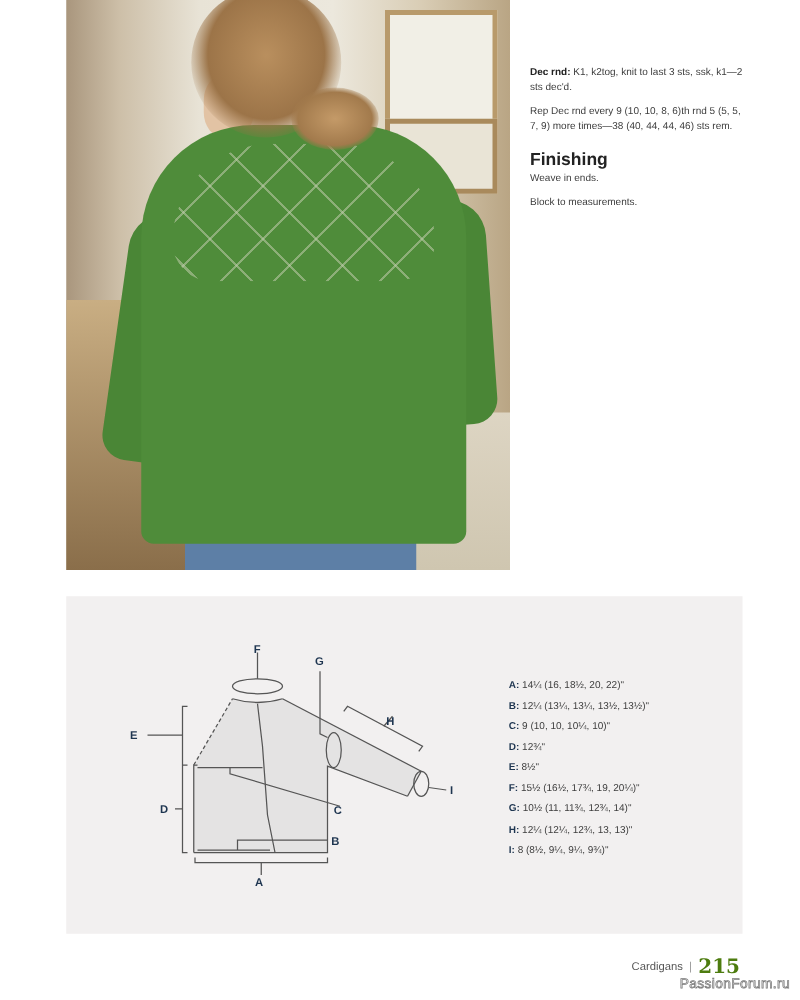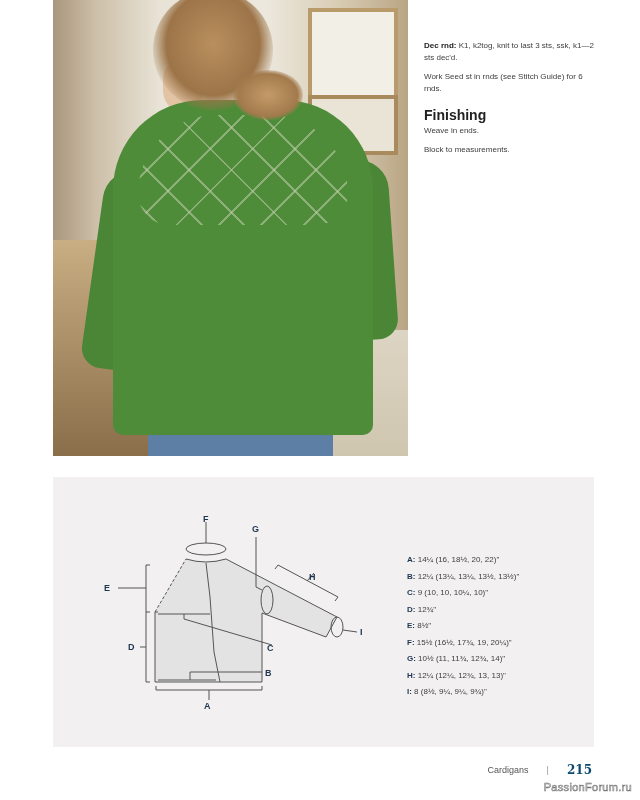--- a/index.html
+++ b/index.html
@@ -26,34 +26,34 @@
   .photo .sleeve-l { position: absolute; left: 40px; top: 170px; width: 55px; height: 200px; background: #4a8636; border-radius: 30px 10px 20px 20px; transform: rotate(8deg); }
   .photo .sleeve-r { position: absolute; left: 285px; top: 160px; width: 55px; height: 180px; background: #4a8636; border-radius: 10px 30px 20px 20px; transform: rotate(-4deg); }
   .photo .lace { position: absolute; left: 85px; top: 115px; width: 210px; height: 110px;
     background:
       repeating-linear-gradient(135deg, transparent 0 14px, rgba(220,220,200,0.55) 14px 16px, transparent 16px 30px),
       repeating-linear-gradient(45deg, transparent 0 14px, rgba(220,220,200,0.55) 14px 16px, transparent 16px 30px);
     border-radius: 100px 100px 40px 40px; opacity: 0.8;
   }
   .photo .jeans { position: absolute; left: 95px; top: 405px; width: 185px; height: 51px; background: #5d7fa6; }
 
-  .instructions { position: absolute; left: 424px; top: 40px; width: 175px; font-size: 8px; line-height: 12px; color: #3d3d3d; }
+  .instructions { position: absolute; left: 424px; top: 52px; width: 175px; font-size: 8px; line-height: 12px; color: #3d3d3d; }
   .instructions p { margin-bottom: 7px; }
   .instructions .bold { font-weight: bold; color: #222; }
   .instructions h2 { font-size: 14px; font-weight: bold; color: #222; margin-top: 12px; margin-bottom: 2px; line-height: 16px; }
 
   .schematic-panel { position: absolute; left: 53px; top: 477px; width: 541px; height: 270px; background: #f2f0f0; }
   .schematic-svg { position: absolute; left: 0; top: 0; }
 
-  .measurements { position: absolute; left: 407px; top: 540px; font-size: 8px; line-height: 16.5px; color: #3d3d3d; margin-top: 12px; }
+  .measurements { position: absolute; left: 407px; top: 540px; font-size: 8px; line-height: 16.5px; color: #3d3d3d; }
   .measurements .m-key { font-weight: bold; color: #1e3550; }
 
-  .footer { position: absolute; right: 48px; top: 763px; font-size: 9px; color: #555; display: flex; align-items: center; gap: 18px; }
+  .footer { position: absolute; right: 48px; top: 763px; font-size: 9px; color: #555; display: flex; align-items: center; gap: 5px; }
   .footer .sep { color: #999; }
-  .footer .page { font-family: "DejaVu Serif", serif; font-weight: bold; font-size: 12px; color: #0c4a6e; }
+  .footer .page { font-family: "DejaVu Serif", serif; font-weight: bold; font-size: 16px; color: #4d7c0f; }
   .watermark { position: absolute; right: 8px; top: 781px; font-size: 11px; color: #ffffff; -webkit-text-stroke: 0.6px #777; letter-spacing: 0.3px; }
 </style>
 </head>
 <body>
 
 <div class="photo">
   <div class="window"></div>
   <div class="window2"></div>
   <div class="counter"></div>
   <div class="floor"></div>
@@ -62,21 +62,21 @@
   <div class="sleeve-r"></div>
   <div class="neck"></div>
   <div class="sweater"></div>
   <div class="lace"></div>
   <div class="hair"></div>
   <div class="bun"></div>
 </div>
 
 <div class="instructions">
   <p><span class="bold">Dec rnd:</span><span> K1, k2tog, knit to last 3 sts, ssk, k1—2 sts dec'd.</span></p>
-  <p>Work Seed st in rnds (see Stitch Guide) for 6 rnds.</p>
+  <p>Rep Dec rnd every 9 (10, 10, 8, 6)th rnd 5 (5, 5, 7, 9) more times—38 (40, 44, 44, 46) sts rem.</p>
   <h2>Finishing</h2>
   <p>Weave in ends.</p>
   <p>Block to measurements.</p>
 </div>
 
 <div class="schematic-panel">
   <svg class="schematic-svg" width="541" height="270" viewBox="0 0 541 270" font-family="Liberation Sans, sans-serif" font-size="9" font-weight="bold">
     <g transform="translate(-53,-477)" stroke="#555" stroke-width="1" fill="none">
 
       <path d="M155,612 L186,559 Q206,565 226,559 L337,617 L326,637 L262,613 L262,682 L155,682 Z" fill="#e4e3e3" stroke="none"></path>

